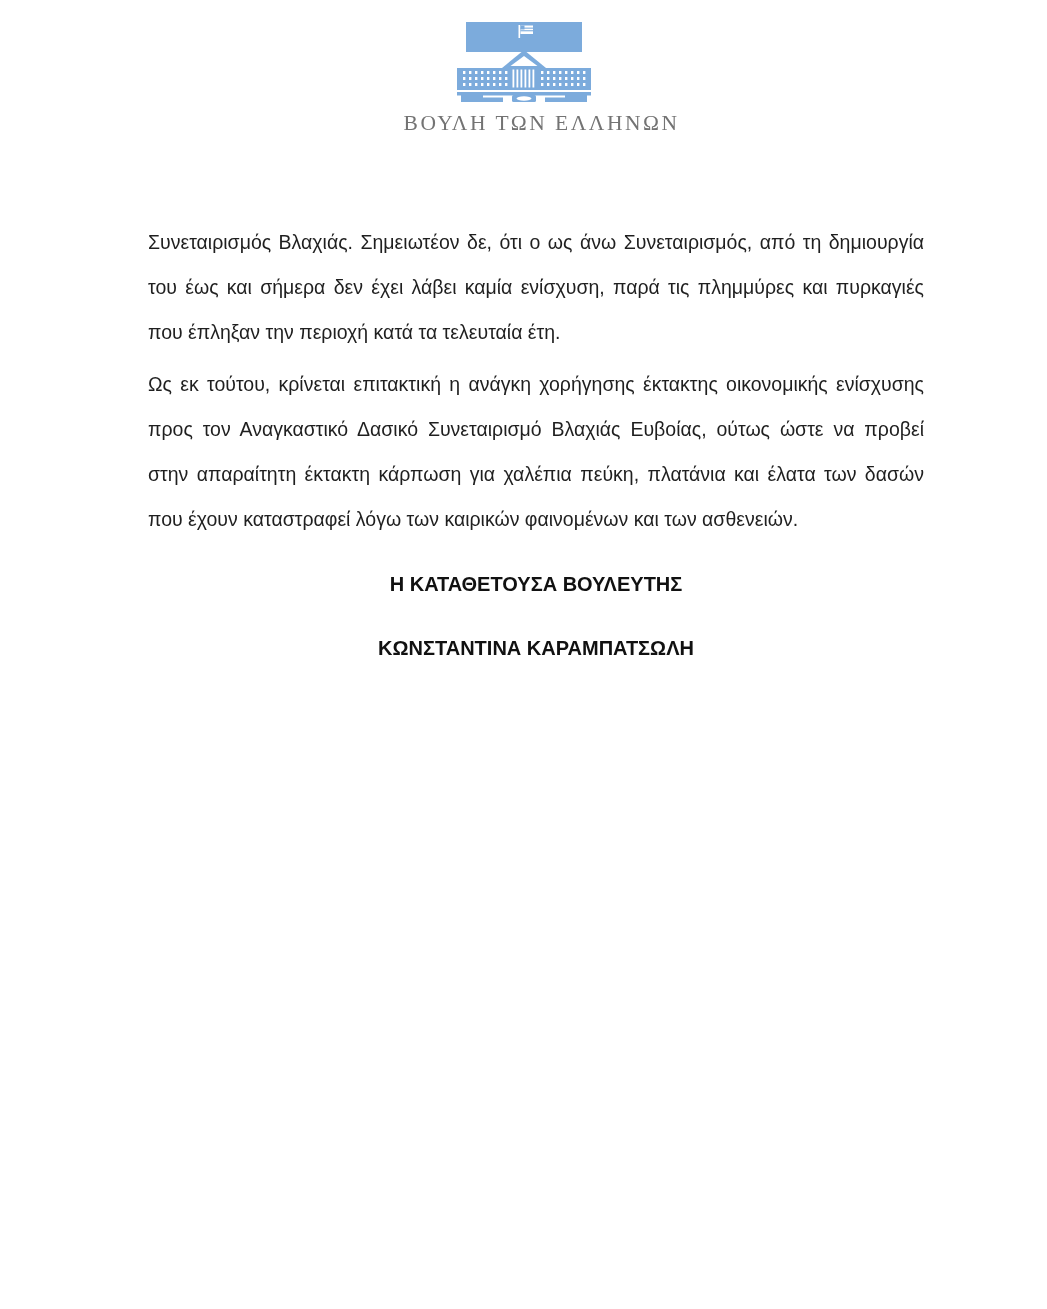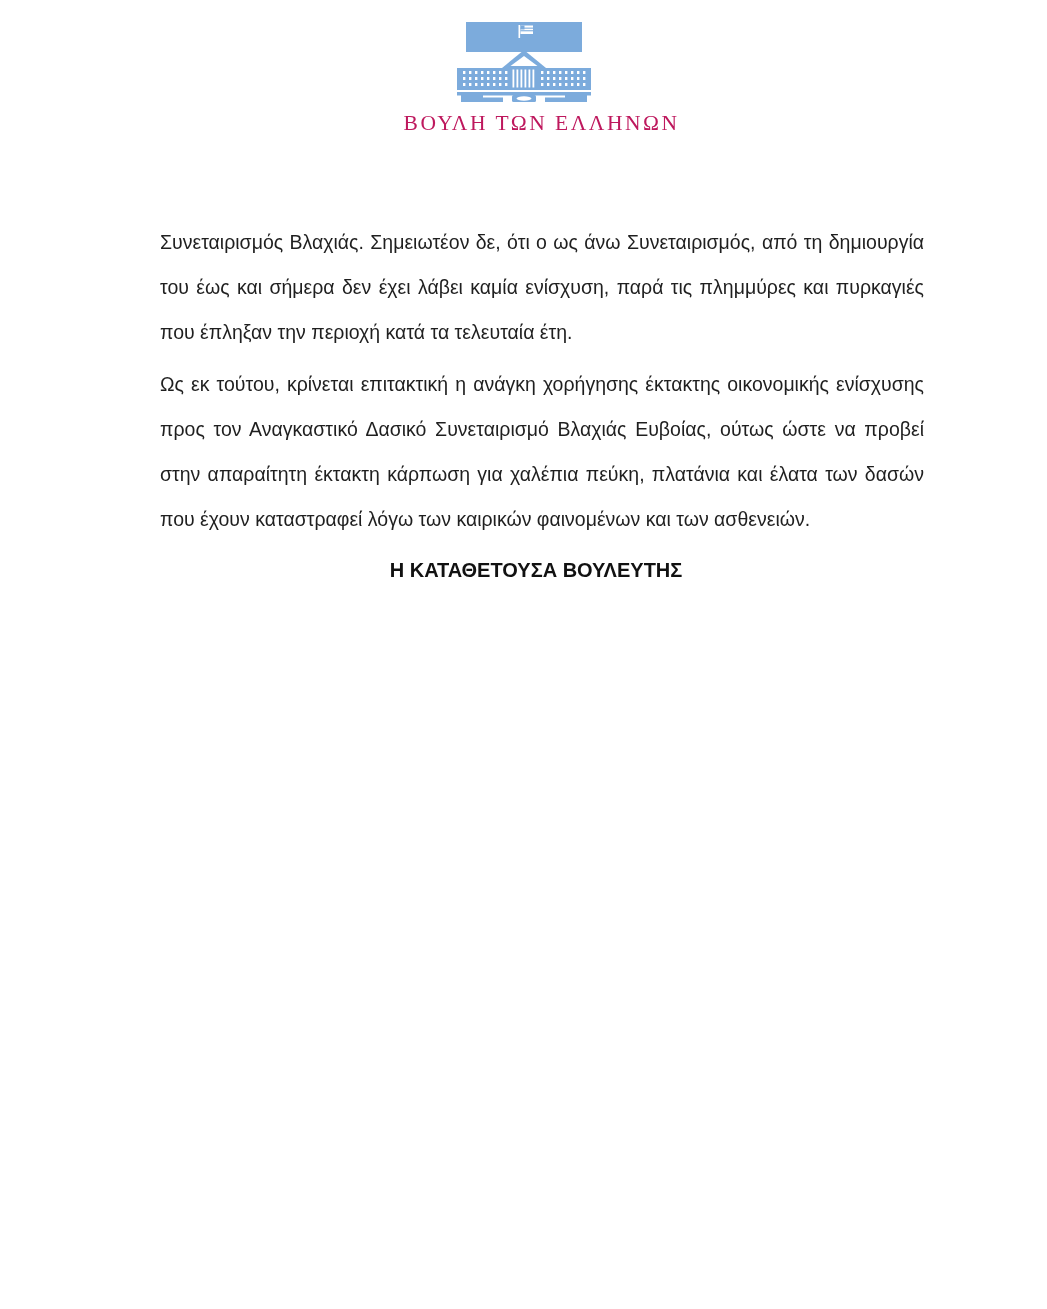--- a/index.html
+++ b/index.html
@@ -24,45 +24,45 @@
   }
   .logo-wrap svg {
     display: block;
     margin: 0 auto;
   }
   .brand-title {
     margin-top: 7px;
     font-family: "Liberation Serif", "DejaVu Serif", serif;
     font-size: 21.5px;
     letter-spacing: 2.5px;
-    color: #be185d;
+    color: #737373;
     padding-left: 36px;
   }
   .content {
     position: absolute;
     top: 220px;
     left: 148px;
     width: 776px;
   }
   .body-par {
-    margin: 0 0 7px 12px;
+    margin: 0 0 7px 0;
     font-size: 19.5px;
     line-height: 45px;
     text-align: justify;
     text-justify: inter-word;
     color: #1f1f1f;
   }
   .signature {
     text-align: center;
     font-weight: bold;
     color: #111111;
     font-size: 20px;
   }
   .sig-title {
-    margin-top: 14px;
+    margin-top: 28px;
     line-height: 28px;
   }
   .sig-name {
     margin-top: 36px;
     line-height: 28px;
   }
 </style>
 </head>
 <body>
 
@@ -169,16 +169,17 @@
     </div>
     <div class="brand-title">ΒΟΥΛΗ ΤΩΝ ΕΛΛΗΝΩΝ</div>
   </div>
 
   <div class="content">
     <p class="body-par">Συνεταιρισμός Βλαχιάς. Σημειωτέον δε, ότι ο ως άνω Συνεταιρισμός, από τη δημιουργία του έως και σήμερα δεν έχει λάβει καμία ενίσχυση, παρά τις πλημμύρες και πυρκαγιές που έπληξαν την περιοχή κατά τα τελευταία έτη.</p>
     <p class="body-par">Ως εκ τούτου, κρίνεται επιτακτική η ανάγκη χορήγησης έκτακτης οικονομικής ενίσχυσης προς τον Αναγκαστικό Δασικό Συνεταιρισμό Βλαχιάς Ευβοίας, ούτως ώστε να προβεί στην απαραίτητη έκτακτη κάρπωση για χαλέπια πεύκη, πλατάνια και έλατα των δασών που έχουν καταστραφεί λόγω των καιρικών φαινομένων και των ασθενειών.</p>
 
     <div class="signature">
       <div class="sig-title">Η ΚΑΤΑΘΕΤΟΥΣΑ ΒΟΥΛΕΥΤΗΣ</div>
+      <div class="sig-name">ΚΩΝΣΤΑΝΤΙΝΑ ΚΑΡΑΜΠΑΤΣΩΛΗ</div>
     </div>
   </div>
 
 </div>
 
 </body></html>

